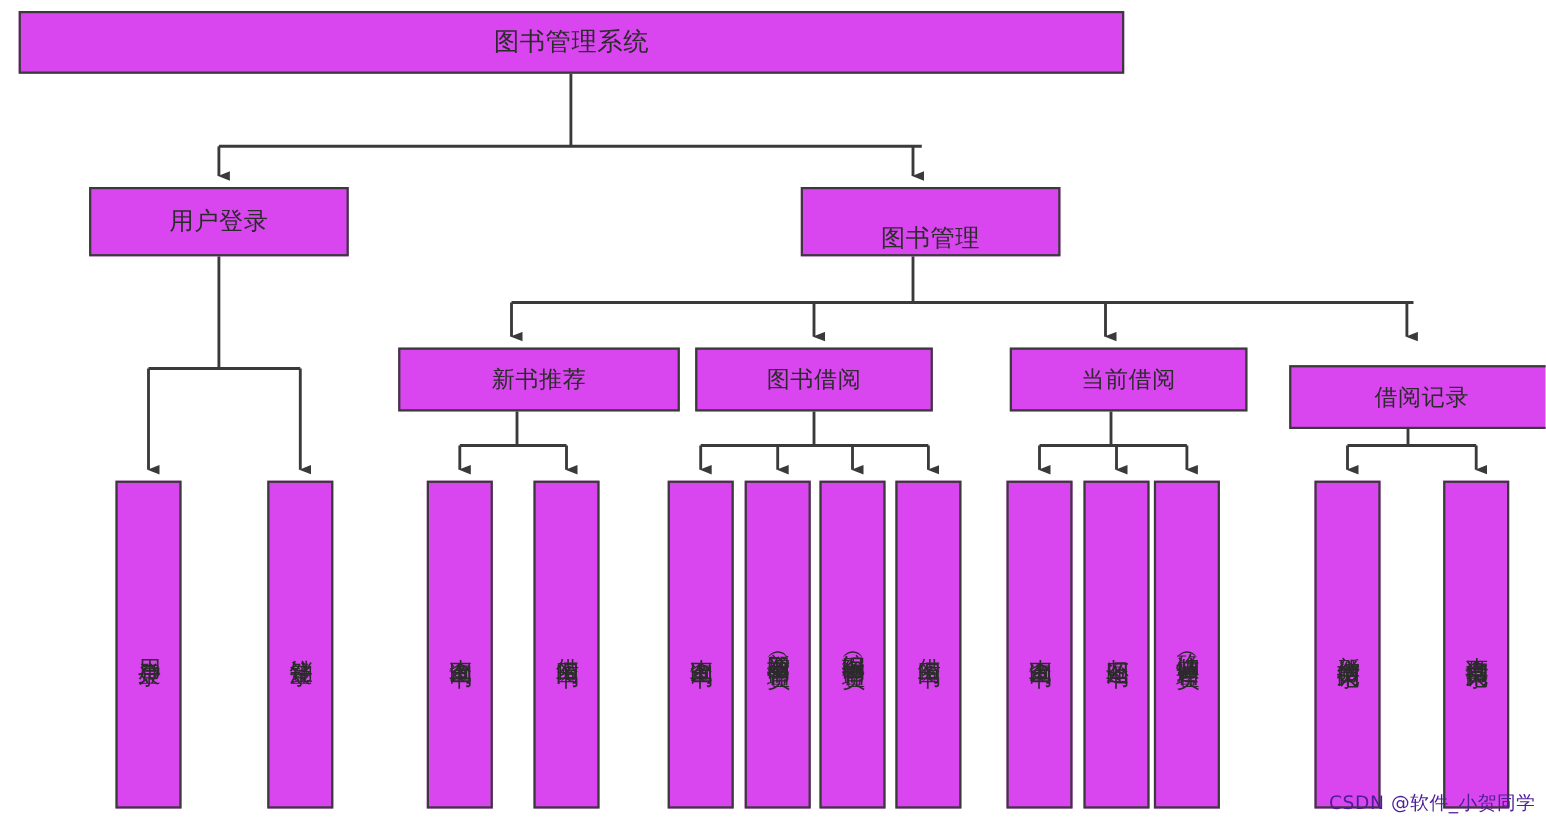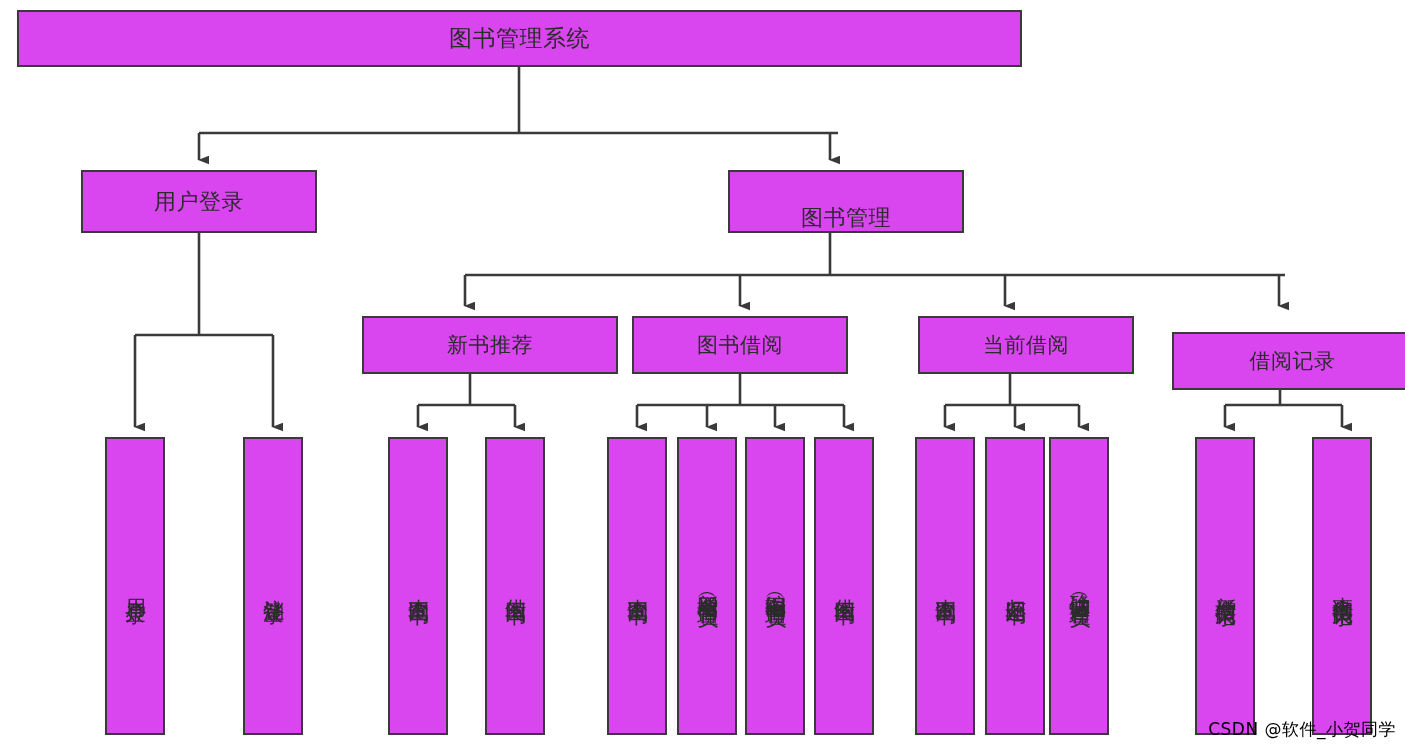--- a/index.html
+++ b/index.html
@@ -57,21 +57,21 @@
     font-size: 21px;
     line-height: 1.32;
     letter-spacing: 2px;
     max-height: 280px;
   }
   #watermark {
     position: absolute;
     right: 9px;
     bottom: 6px;
     font-size: 17px;
-    color: #000000;
+    color: #4c1d95;
     letter-spacing: 0.5px;
     z-index: 5;
     white-space: nowrap;
   }
 </style>
 </head>
 <body>
 
 <div id="diagram-root">
 

